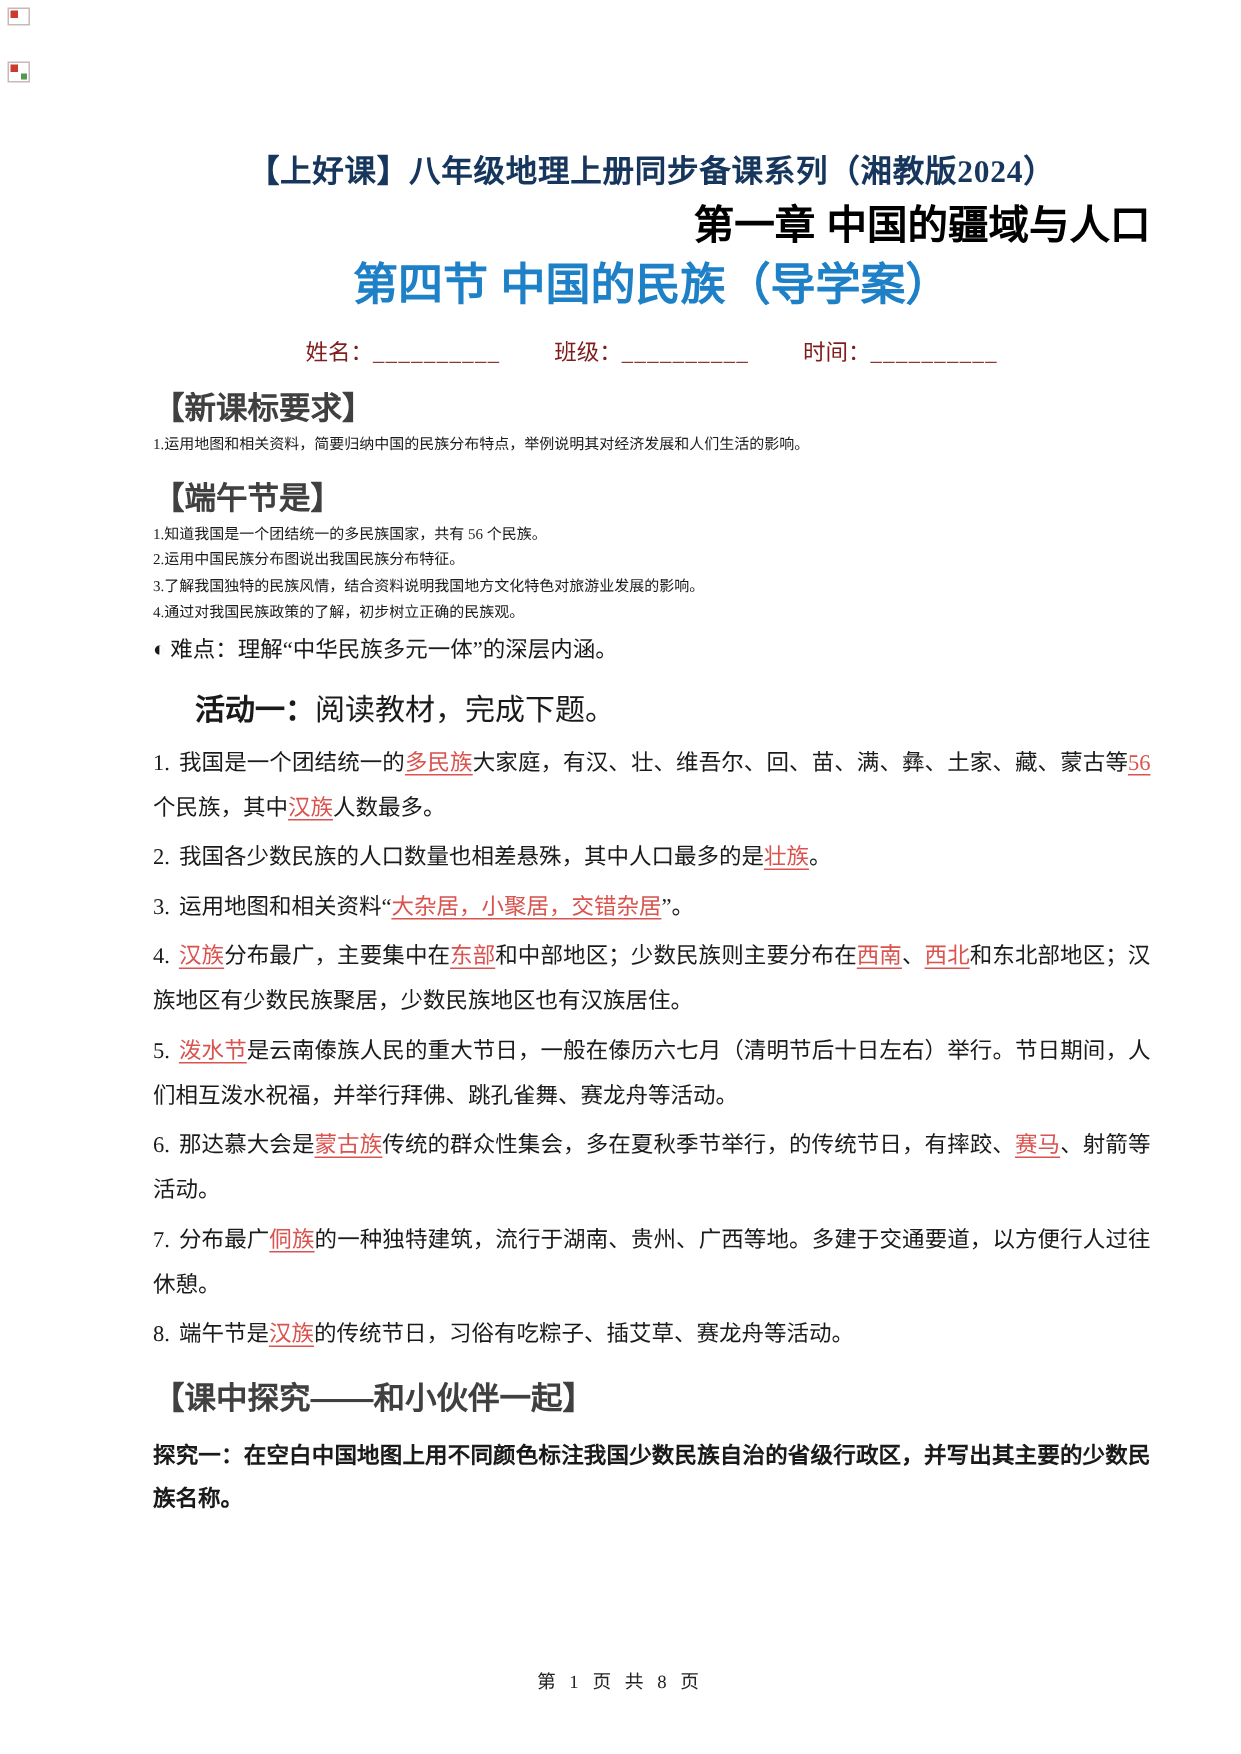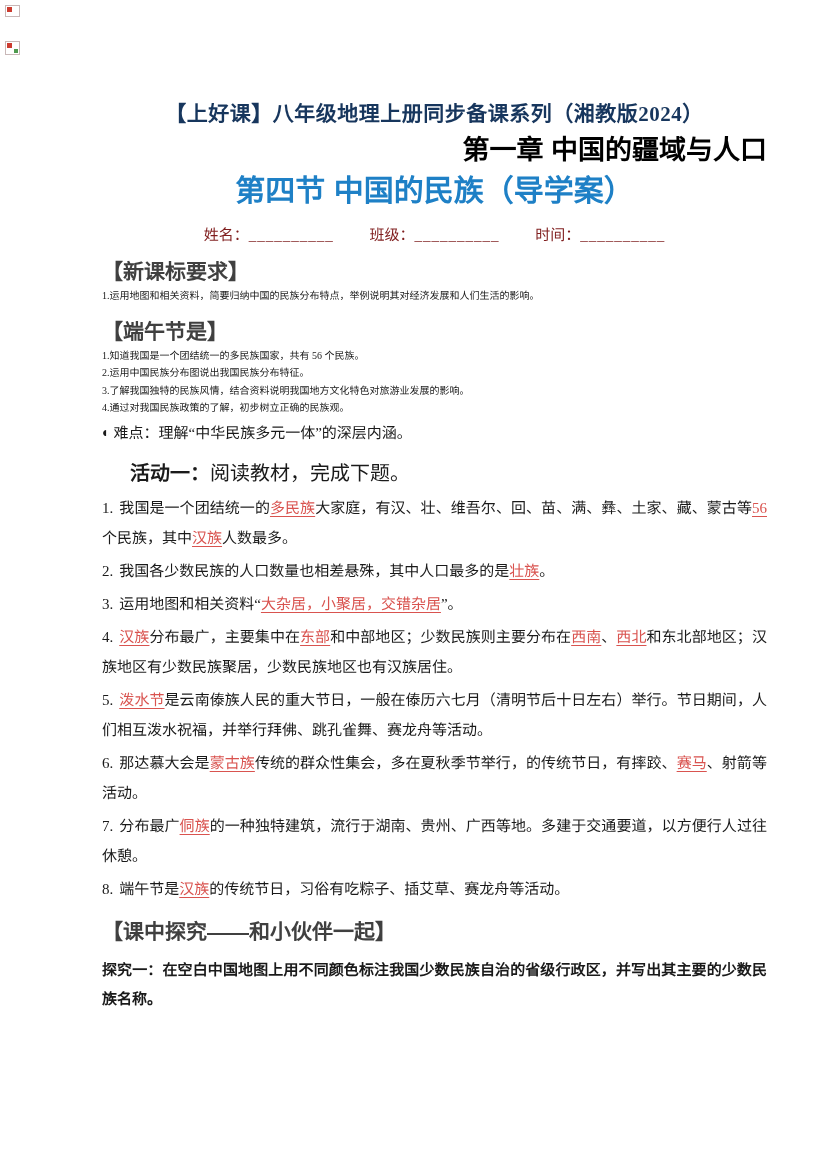--- a/index.html
+++ b/index.html
@@ -96,13 +96,14 @@
       <div class="li rich"><span class="num">6.</span><span>那达慕大会是</span><span class="red-ul">蒙古族</span><span>传统的群众性集会，多在夏秋季节举行，的传统节日，有摔跤、</span><span class="red-ul">赛马</span><span>、射箭等活动。</span></div>
       <div class="li rich"><span class="num">7.</span><span>分布最广</span><span class="red-ul">侗族</span><span>的一种独特建筑，流行于湖南、贵州、广西等地。多建于交通要道，以方便行人过往休憩。</span></div>
       <div class="li rich"><span class="num">8.</span><span>端午节是</span><span class="red-ul">汉族</span><span>的传统节日，习俗有吃粽子、插艾草、赛龙舟等活动。</span></div>
     </div>
 
   <h2 class="sec">【课中探究——和小伙伴一起】</h2>
   <div class="task-line">
     <span>探究一：</span><span>在空白中国地图上用不同颜色标注我国少数民族自治的省级行政区，并写出其主要的少数民族名称。</span>
   </div>
 
+  <div class="footer">第 1 页 共 8 页</div>
 </div>
 
 </body></html>

